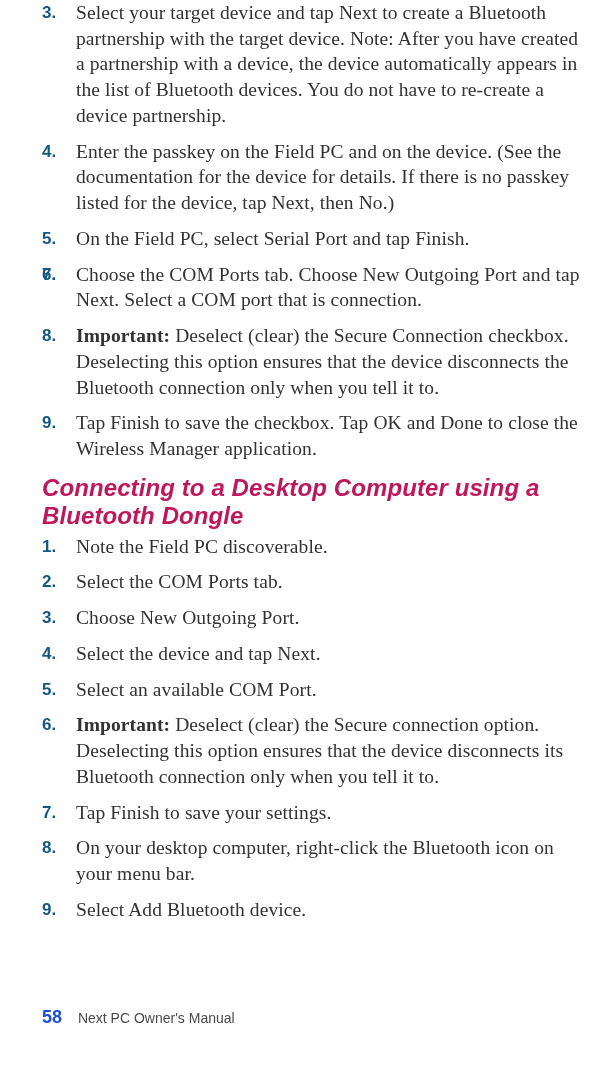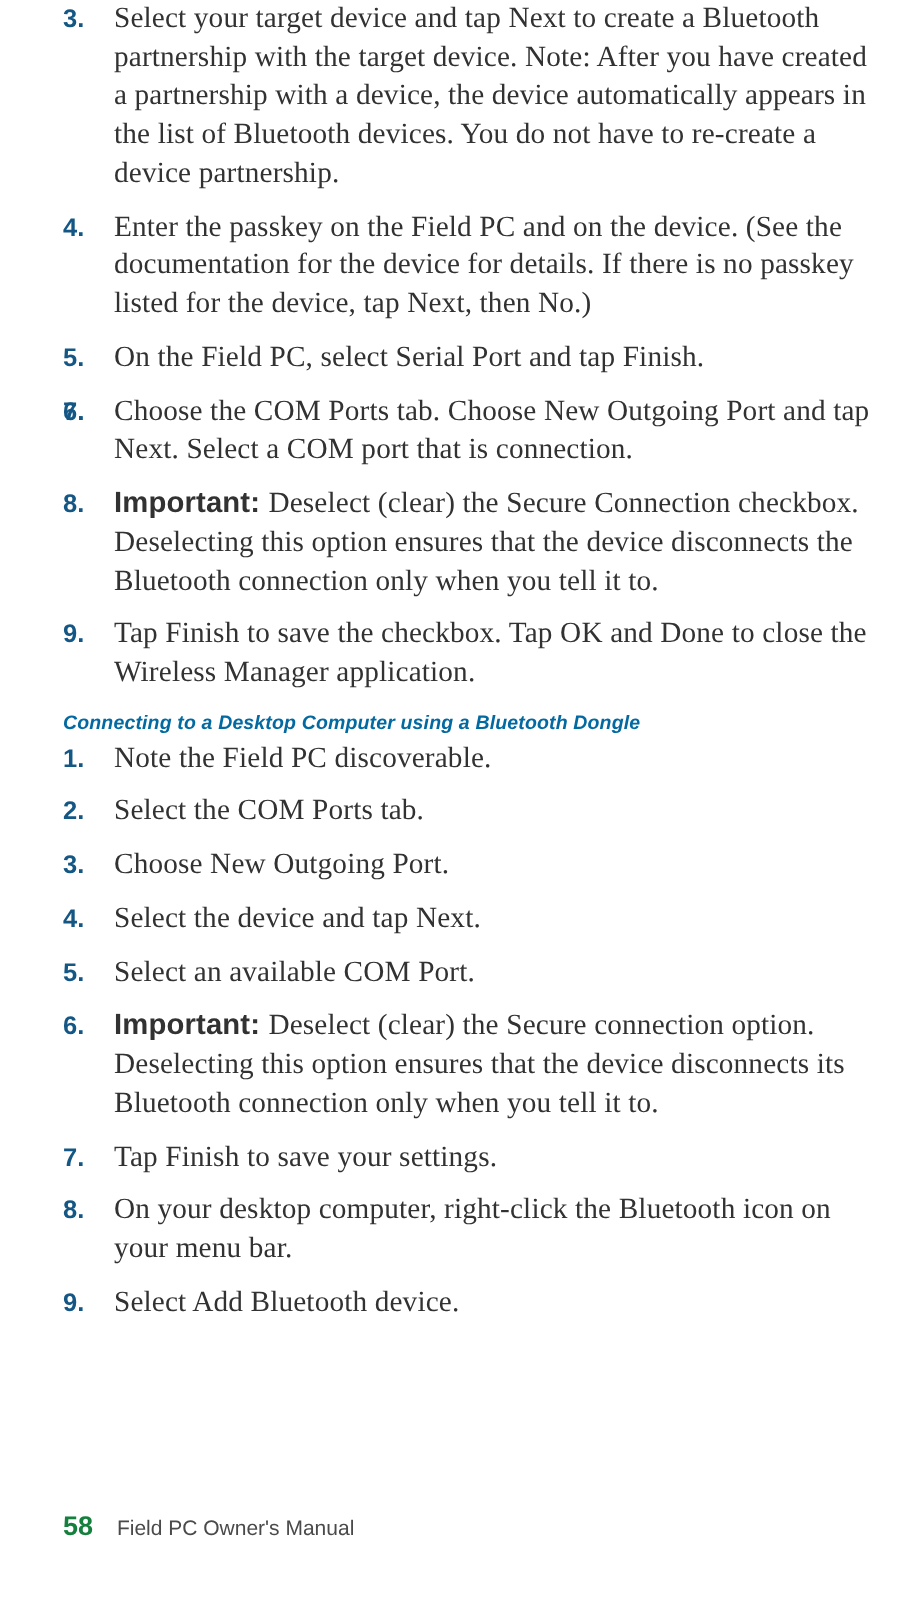--- a/index.html
+++ b/index.html
@@ -35,45 +35,45 @@
     top: 0;
     font-family: "Segoe UI", "Trebuchet MS", Tahoma, sans-serif;
     font-weight: 700;
     color: #155784;
     font-size: 17px;
     line-height: 1.5;
   }
   .italic {
   }
   .bold-sans {
-    font-family: Liberation Sans, sans-serif;
+    font-family: Liberation Serif, serif;
     font-weight: 700;
   }
   h2.subhead {
     font-family: "Segoe UI", "Trebuchet MS", Tahoma, sans-serif;
     font-weight: 700;
     font-style: italic;
-    color: #0369a1;
-    font-size: 13px;
+    color: #be185d;
+    font-size: 24px;
     margin: 12px 0 4px 0;
     letter-spacing: 0.1px;
   }
   .footer {
     position: absolute;
     left: 42px;
     bottom: 40px;
     font-family: "Segoe UI", "Trebuchet MS", Tahoma, sans-serif;
     font-size: 14px;
     color: #4a4a4a;
   }
   .footer .pagenum {
     font-weight: 800;
     font-size: 18px;
     margin-right: 12px;
-    color: #15803d;
+    color: #1d4ed8;
   }
 </style>
 </head>
 <body>
 
 <div class="page">
 
   <ol class="steps" id="listA">
       <li><span class="num">3.</span><span><span>Select your target device and tap </span><span class="italic">Next</span><span> to create a Bluetooth partnership with the target device. </span><span class="italic">Note: After you have created a partnership with a device, the device automatically appears in the list of Bluetooth devices. You do not have to re-create a device partnership.</span></span></li>
       <li><span class="num">4.</span><span><span>Enter the passkey on the Field PC and on the device. (See the documentation for the device for details. If there is no passkey listed for the device, tap </span><span class="italic">Next</span><span>, then </span><span class="italic">No</span><span>.)</span></span></li>
@@ -93,15 +93,15 @@
       <li><span class="num">4.</span><span><span>Select the device and tap </span><span class="italic">Next</span><span>.</span></span></li>
       <li><span class="num">5.</span><span><span>Select an available COM Port.</span></span></li>
       <li><span class="num">6.</span><span><span class="bold-sans">Important: </span><span> Deselect (clear) the </span><span class="italic">Secure connection</span><span> option. Deselecting this option ensures that the device disconnects its Bluetooth connection only when you tell it to.</span></span></li>
       <li><span class="num">7.</span><span><span>Tap </span><span class="italic">Finish</span><span> to save your settings.</span></span></li>
       <li><span class="num">8.</span><span><span>On your desktop computer, right-click the Bluetooth icon on your menu bar.</span></span></li>
       <li><span class="num">9.</span><span><span>Select </span><span class="italic">Add Bluetooth device</span><span>.</span></span></li>
     </ol>
 
   <div class="footer">
     <span class="pagenum">58</span>
-    <span>Field PC Owner's Manual</span>
+    <span>Next PC Owner's Manual</span>
   </div>
 </div>
 
 </body></html>

